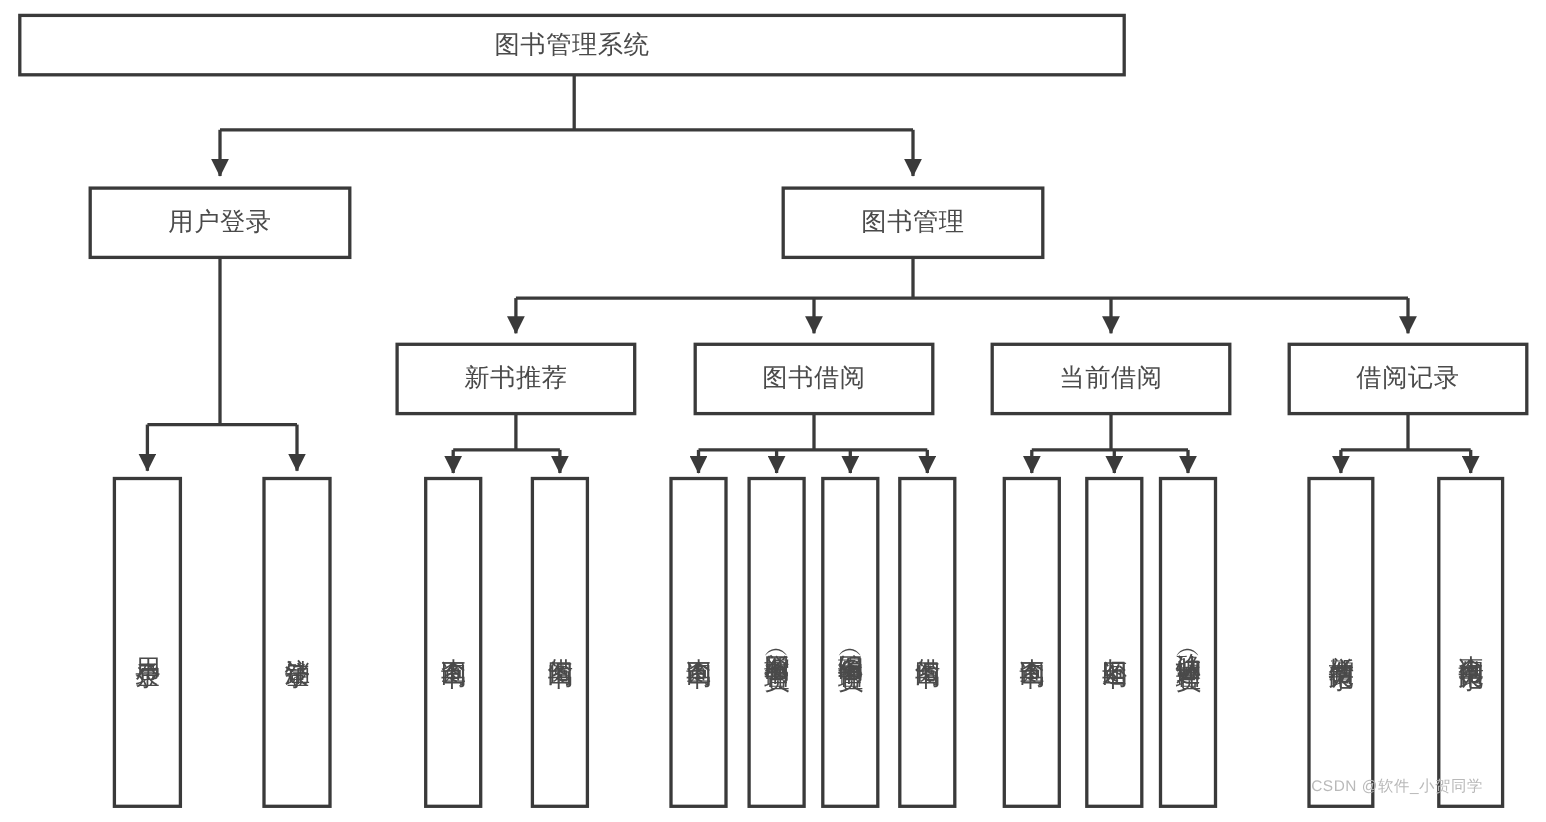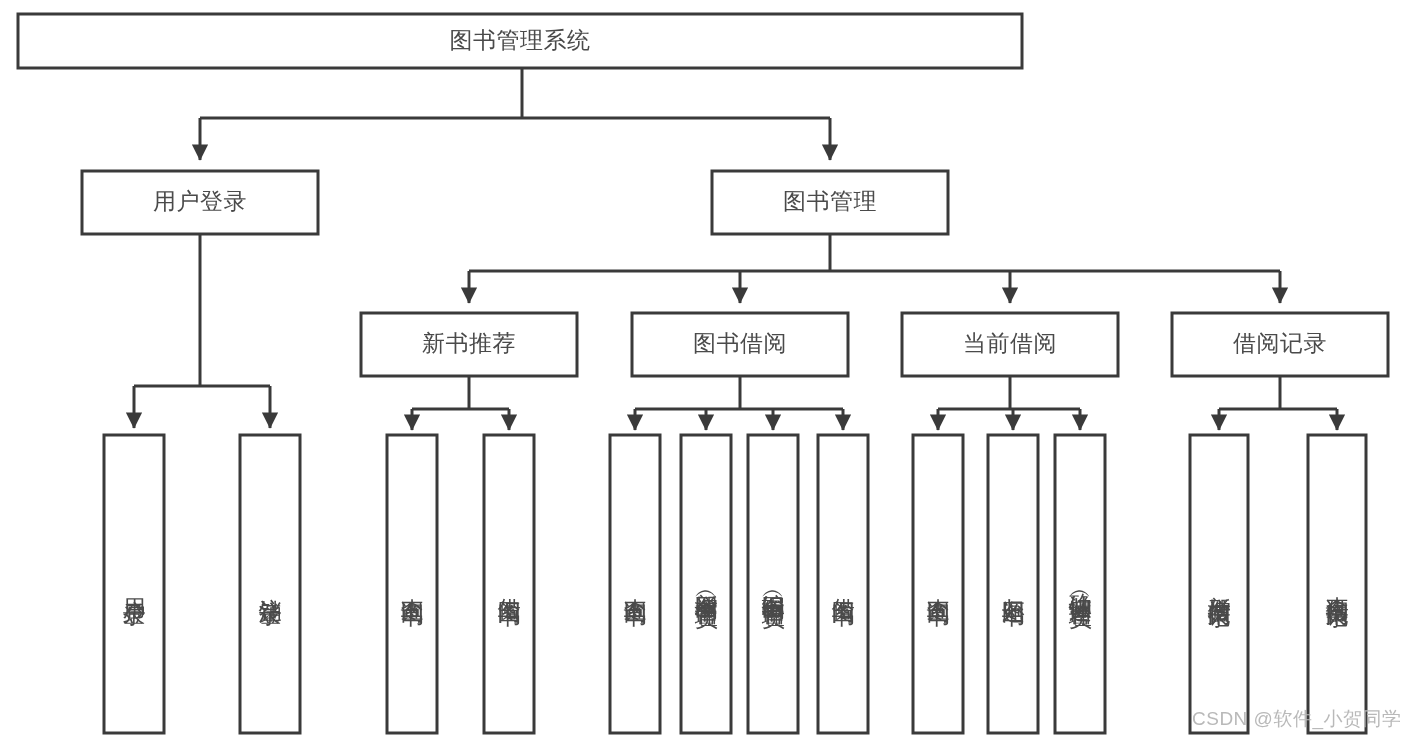--- a/index.html
+++ b/index.html
@@ -23,21 +23,21 @@
     font-size:23px;color:#4a4a4a;line-height:1.03;
     writing-mode:vertical-rl;text-orientation:upright;
     white-space:nowrap;letter-spacing:2px;
   }
   .vwrap{
     position:absolute;display:flex;align-items:center;
     justify-content:center;pointer-events:none;
   }
   .watermark{
     position:absolute;font-family:"Liberation Sans","DejaVu Sans",sans-serif;
-    font-size:19px;color:#b9b9b9;white-space:nowrap;letter-spacing:0.5px;
+    font-size:14px;color:#b9b9b9;white-space:nowrap;letter-spacing:0.5px;
   }
 </style>
 </head>
 <body>
 
 <div id="stage">
 
   <svg viewBox="0 0 1405 747">
     <defs>
       <marker id="ah" viewBox="0 0 10 10" refX="9.6" refY="5" markerWidth="5.4" markerHeight="5.4" orient="auto-start-reverse">

